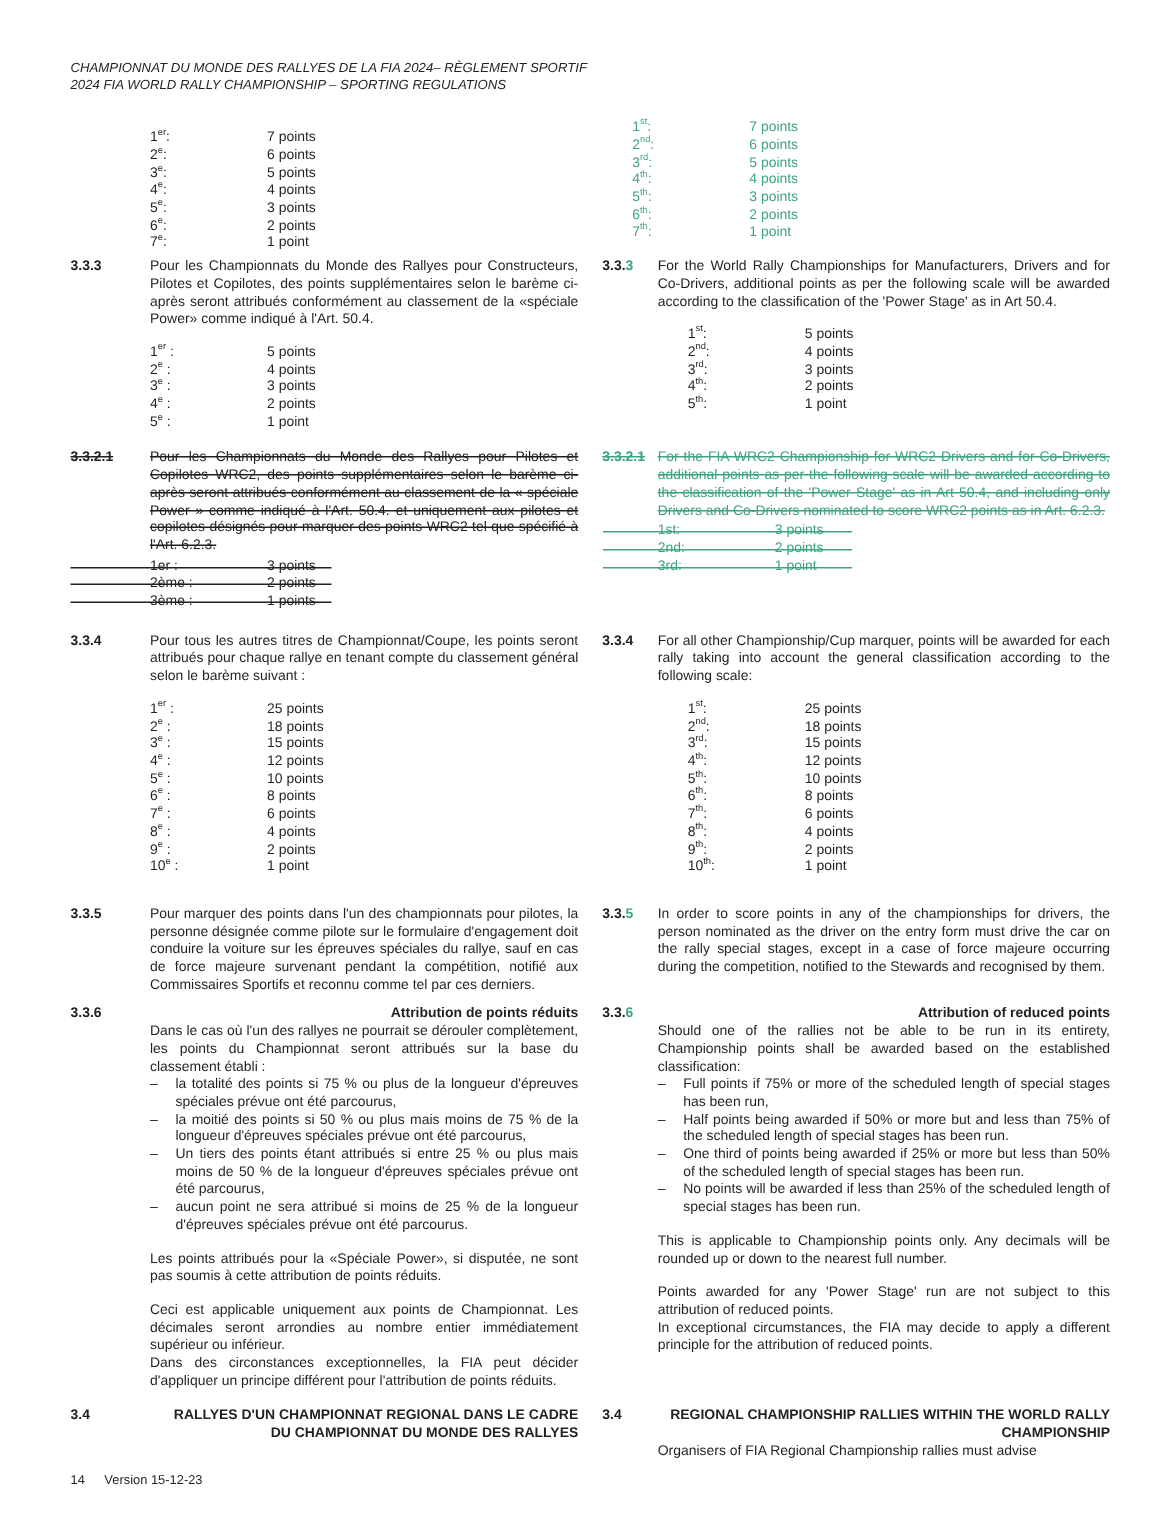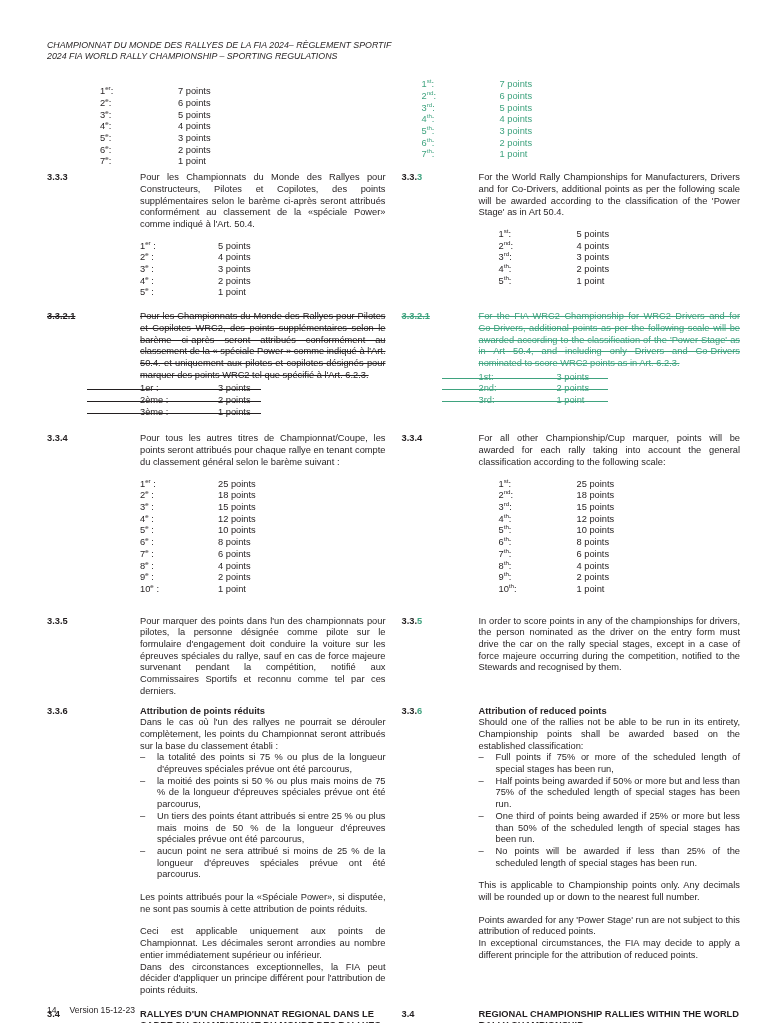--- a/index.html
+++ b/index.html
@@ -13,47 +13,47 @@
   }
   .header { font-style:italic; font-size:8.8px; line-height:10.6px; margin-bottom:8px; white-space:nowrap; }
   .cols { display:grid; grid-template-columns:1fr 1fr; column-gap:16px; }
   .cell { min-width:0; }
   .rA { margin-bottom:4px; }
   .rB { margin-bottom:12px; }
   .rC { margin-bottom:15px; }
   .rD { margin-bottom:20px; }
   .rE { margin-bottom:8px; }
   .rF { margin-bottom:12px; }
-  .sec { display:flex; align-items:flex-start;gap:40px; }
+  .sec { display:flex; align-items:flex-start; }
   .num { flex:none; width:53px; font-weight:bold; }
   .right-col .num { width:37px; }
   .body { flex:1; min-width:0; text-align:justify; }
   p { margin:0; }
   .pts-list { margin-top:10px; }
   .mt17 { margin-top:17px; }
   .mt2 { margin-top:2px; }
   .ml53 { margin-left:53px; }
   .ml37 { margin-left:37px; }
   .ind { margin-left:20px; }
   .pts-row { display:flex; position:relative; }
   .pts-row .rank { flex:none; width:78px; }
   sup { font-size:6.2px; line-height:0; }
   .green { color:var(--green,#3fa37f); }
   .struck { text-decoration:line-through; text-decoration-thickness:1px; }
   .strike-rows .pts-row::after {
     content:""; position:absolute; top:50%; height:1px; background:currentColor;
   }
   .sl-fr .pts-row::after { left:-53px; width:174px; }
   .sl-en .pts-row::after { left:-37px; width:166px; }
-  .headline { font-weight:bold; text-align:left; }
+  .headline { font-weight:bold; text-align:right; }
   .bullet { display:flex; }
   .bullet .dash { flex:none; width:17px; }
   .bullet .txt { flex:1; text-align:justify; }
   .gap { margin-top:11px; }
-  .footer { position:absolute; left:47px; bottom:6px; font-size:8.6px; display:flex; gap:13px; }
+  .footer { position:absolute; left:47px; bottom:30px; font-size:8.6px; display:flex; gap:13px; }
 </style>
 </head>
 <body>
 
 <div class="page">
 
   <div class="header">
     <div>CHAMPIONNAT DU MONDE DES RALLYES DE LA FIA 2024– RÈGLEMENT SPORTIF</div>
     <div>2024 FIA WORLD RALLY CHAMPIONSHIP – SPORTING REGULATIONS</div>
   </div>

